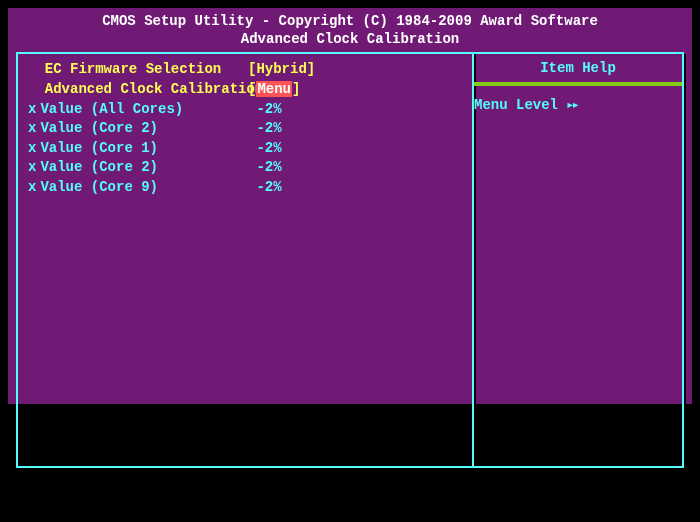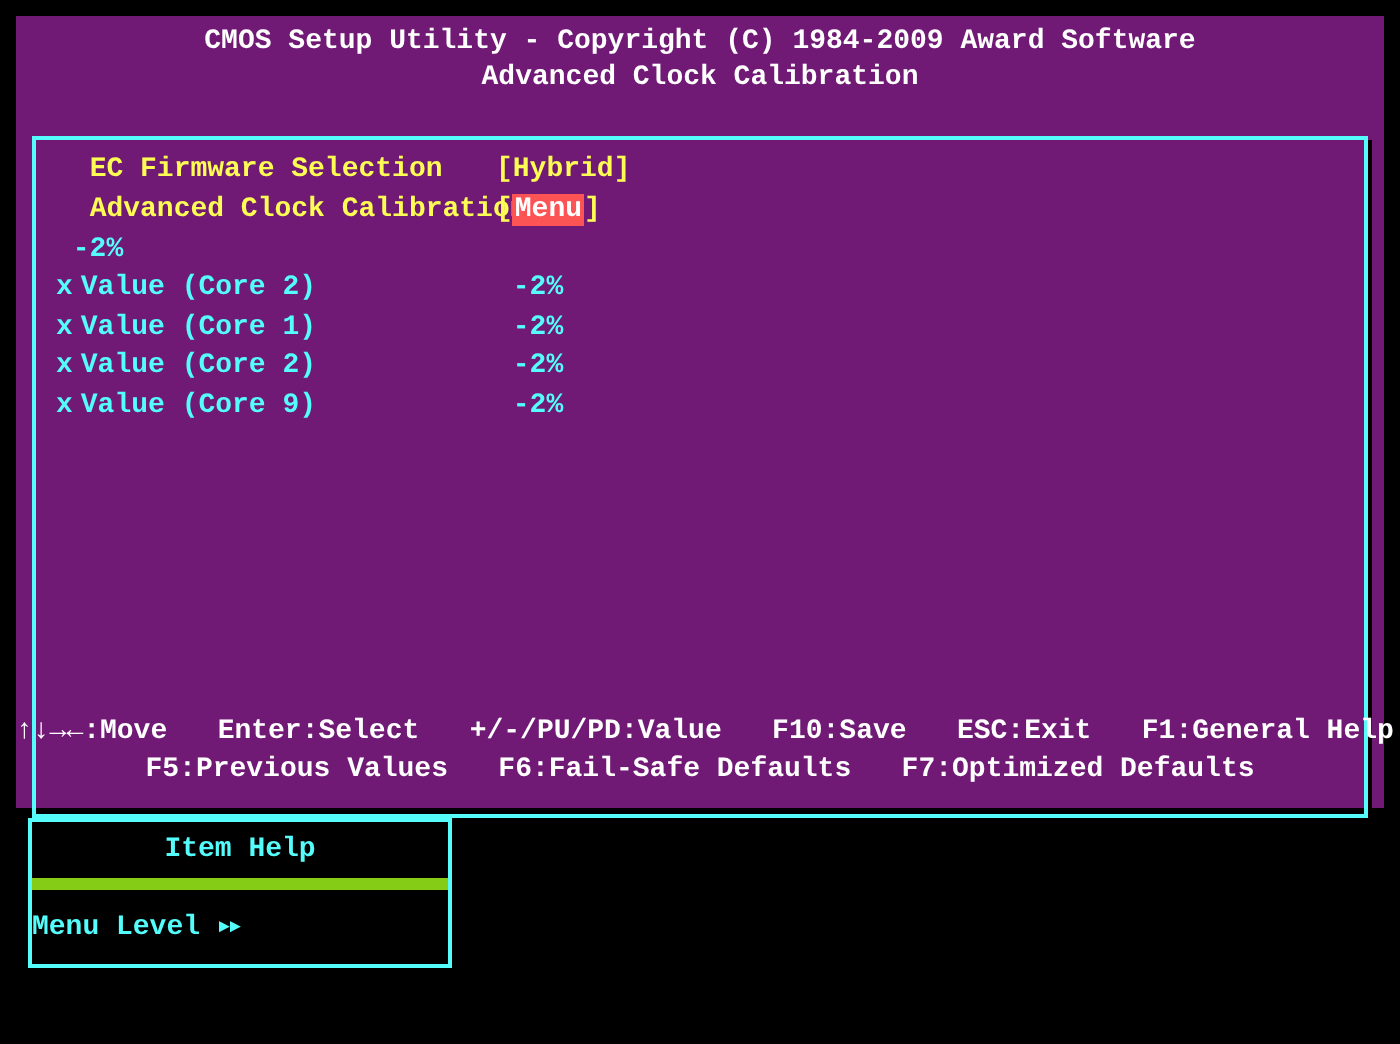--- a/index.html
+++ b/index.html
@@ -21,44 +21,43 @@
     color: #fff;
     position: relative;
   }
   .header {
     text-align: center;
     padding: 4px 0 2px 0;
     line-height: 1.3;
   }
   .main-area {
     display: flex;
-    margin: 18px 8px;
+    margin: 2px 8px;
     height: 416px;
-    flex-direction: column;
   }
   .left-panel {
     flex: 1;
     border: 2px solid #54fcfc;
     box-shadow: 2px 2px 0 #000;
     padding: 6px 10px;
     position: relative;
   }
   .right-panel {
     width: 208px;
     border: 2px solid #54fcfc;
     border-left: 2px solid #54fcfc;
     box-shadow: 2px 2px 0 #000;
     margin-left: -2px;
     position: relative;
   }
   .right-header {
     text-align: center;
     color: #54fcfc;
     padding: 6px 0;
-    border-bottom: 6px solid #84cc16;
+    border-bottom: 4px solid #84cc16;
   }
   .right-content {
     padding: 10px 0;
     color: #54fcfc;
   }
   .setting-row {
     display: flex;
     line-height: 1.4;
     white-space: pre;
   }
@@ -120,20 +119,21 @@
         <span class="setting-label"><span style="visibility:hidden">x </span><span>EC Firmware Selection</span></span>
         <span><span class="bracket">[</span><span class="setting-value">Hybrid</span><span class="bracket">]</span></span>
       </div>
 
       <div class="setting-row">
         <span class="setting-label"><span style="visibility:hidden">x </span><span>Advanced Clock Calibration</span></span>
         <span><span class="bracket">[</span><span class="setting-value selected">Menu</span><span class="bracket">]</span></span>
       </div>
 
       <div class="setting-row">
+        <span class="setting-label disabled"><span class="x-prefix">x</span><span>Value (All Cores)</span></span>
         <span class="setting-value disabled"> <span>-2%</span></span>
       </div>
 
       <div class="setting-row">
         <span class="setting-label disabled"><span class="x-prefix">x</span><span>Value (Core 2)</span></span>
         <span class="setting-value disabled"> <span>-2%</span></span>
       </div>
 
       <div class="setting-row">
         <span class="setting-label disabled"><span class="x-prefix">x</span><span>Value (Core 1)</span></span>
@@ -153,17 +153,13 @@
     </div>
 
     <div class="right-panel">
       <div class="right-header">Item Help</div>
       <div class="right-content">
         <span>Menu Level</span><span class="menu-level-arrows">▸▸</span>
       </div>
     </div>
   </div>
 
-  <div class="footer">
-    <div class="footer-row">↑↓→←:Move   Enter:Select   +/-/PU/PD:Value   F10:Save   ESC:Exit   F1:General Help</div>
-    <div class="footer-row">F5:Previous Values   F6:Fail-Safe Defaults   F7:Optimized Defaults</div>
-  </div>
 </div>
 
 </body></html>

